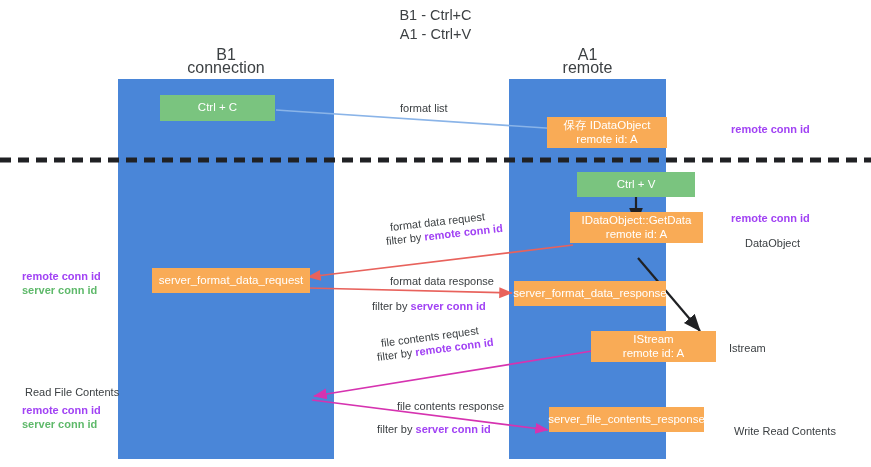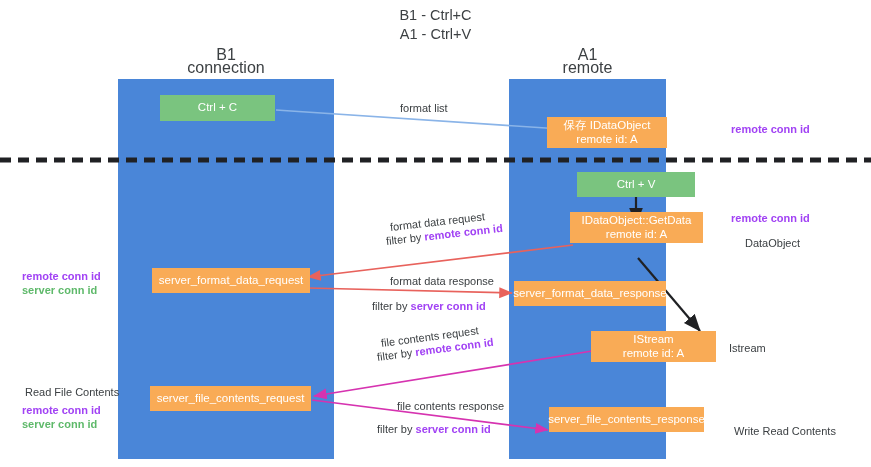--- a/index.html
+++ b/index.html
@@ -176,23 +176,20 @@
 
   <div class="abs box orange" style="left:514px; top:281px; width:152px; height:25px;">
     <span>server_format_data_response</span>
   </div>
 
   <div class="abs box orange" style="left:591px; top:331px; width:125px; height:31px;">
     <span>IStream</span>
     <span>remote id: A</span>
   </div>
 
-  <div class="abs box orange" style="left:150px; top:386px; width:161px; height:25px;">
-    <span>server_file_contents_request</span>
-  </div>
 
   <div class="abs box orange" style="left:549px; top:407px; width:155px; height:25px;">
     <span>server_file_contents_response</span>
   </div>
 
   <div class="abs flowlabel" style="left:400px; top:101px;">format list</div>
 
   <div class="abs flowlabel rot-up" style="left:390px; top:220px;">format data request</div>
   <div class="abs flowlabel rot-up" style="left:386px; top:234px;">
     <span>filter by </span><span class="hl-purple">remote conn id</span>

